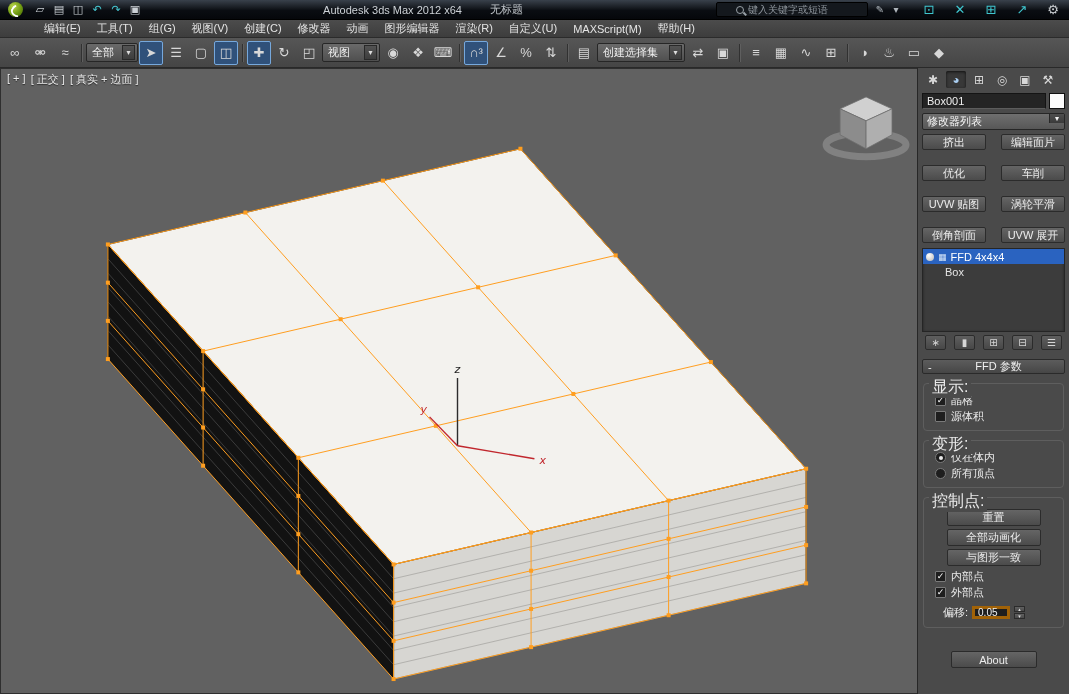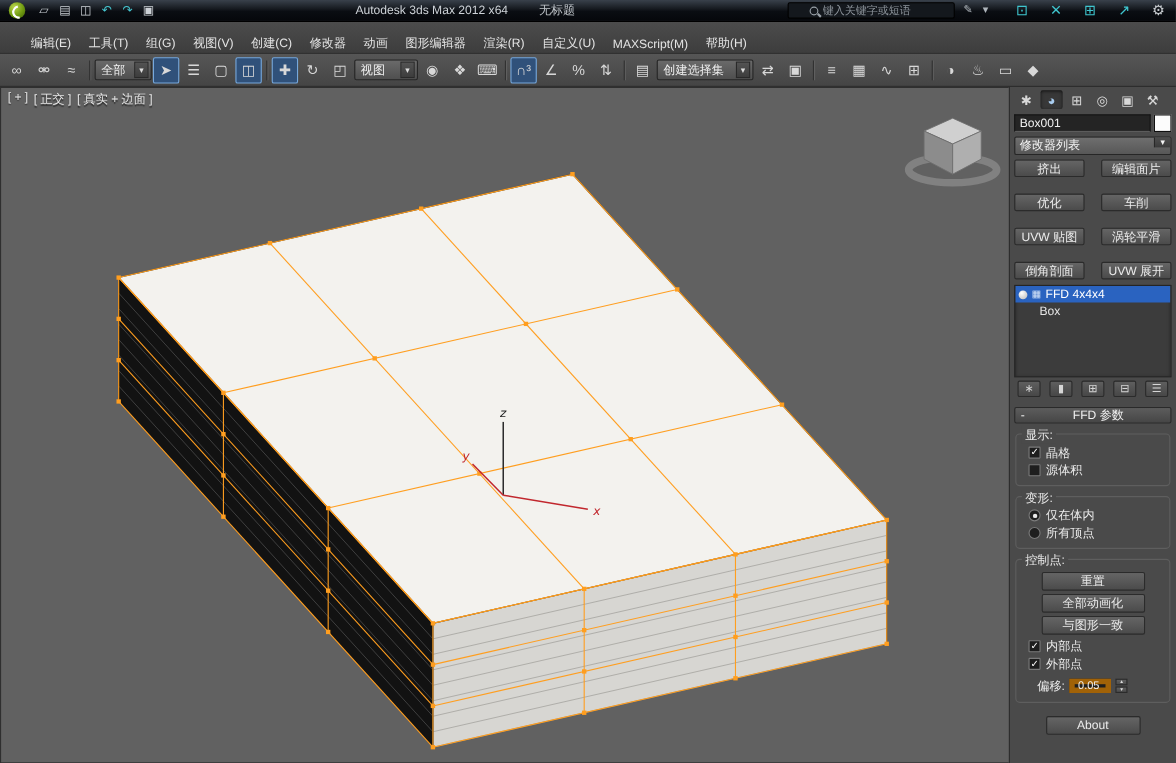--- a/index.html
+++ b/index.html
@@ -22,21 +22,21 @@
   .search{display:flex;align-items:center;background:#14181d;border:1px solid #000;height:15px;width:152px;border-radius:2px;padding:0 19px;gap:4px;margin-left:14px}
   .mag{width:8px;height:8px;border:1.5px solid #9aa2a8;border-radius:50%;position:relative;flex:none}
   .mag::after{content:"";position:absolute;left:6px;top:6px;width:4px;height:1.5px;background:#9aa2a8;transform:rotate(45deg)}
   .sfield{flex:1;font-size:10px;color:#8e959c;white-space:nowrap;overflow:hidden}
   .sicons{display:flex;align-items:center;gap:2px;margin-left:3px}
   .si{width:14px;height:15px;display:flex;align-items:center;justify-content:center;font-size:10px;color:#aeb5bb}
   .rigroup{display:flex;align-items:center;gap:11px;margin-left:14px}
   .ri{width:20px;height:17px;display:flex;align-items:center;justify-content:center;font-size:13px;color:#3fc6cf}
 
   
-  .menubar{height:29px;flex:none;display:flex;align-items:flex-end;padding-left:20px;
+  .menubar{height:18px;flex:none;display:flex;align-items:center;padding-left:36px;
     background:linear-gradient(#4c4c4c,#3d3d3d);border-bottom:1px solid #2b2b2b}
   .mi{padding:1px 8px;font-size:11px;color:#e4e4e4;white-space:nowrap}
 
   
   .toolbar{height:30px;flex:none;display:flex;align-items:center;gap:1px;padding:0 3px;
     background:linear-gradient(#565656,#454545);border-bottom:1px solid #292929}
   .tbi{width:24px;height:24px;flex:none;display:flex;align-items:center;justify-content:center;font-size:13px;color:#d8d8d8;border-radius:2px;border:1px solid transparent}
   .tbi .glyph:empty,.tbi .ddtext:empty,.tbi .ddarrow:empty{display:none}
   .tbi.active{background:#30517a;border:1px solid #76a8dc}
   .tbi.sep{width:7px;border:none;position:relative}
@@ -77,29 +77,29 @@
   .stack-row.plain{padding-left:22px}
   .stools{display:flex;justify-content:space-between;padding:3px 3px 0}
   .stool{width:21px;height:15px;display:flex;align-items:center;justify-content:center;font-size:10px;color:#d6d6d6;
     background:linear-gradient(#5f5f5f,#474747);border:1px solid #2b2b2b;border-radius:2px}
   .rollout{margin-top:9px;display:flex;flex-direction:column}
   .rhead{height:15px;background:linear-gradient(#5c5c5c,#464646);border:1px solid #2a2a2a;border-radius:2px;
     display:flex;align-items:center;font-size:11px;color:#f0f0f0;padding:0 5px}
   .rminus{width:10px}
   .rtitle{flex:1;text-align:center}
   .grp{border:1px solid #5e5e5e;border-radius:4px;margin:9px 1px 0;padding:8px 5px 5px;position:relative}
-  .grp-title{position:absolute;top:-7px;left:5px;background:#4a4a4a;padding:0 3px;font-size:11px;color:#e9e9e9}
+  .grp-title{position:absolute;top:-7px;left:5px;background:#4a4a4a;padding:0 3px;font-size:16px;color:#e9e9e9}
   .chk{display:flex;align-items:center;gap:5px;font-size:11px;color:#ebebeb;height:15px;margin:1px 0 1px 6px}
   .box{width:11px;height:11px;background:#1e1e1e;border:1px solid #7a7a7a;border-radius:1px;display:flex;align-items:center;justify-content:center;font-size:9px;line-height:9px;color:#fff;flex:none}
   .rad{width:11px;height:11px;border-radius:50%;background:#1e1e1e;border:1px solid #7a7a7a;position:relative;flex:none}
   .rad.on::after{content:"";position:absolute;inset:2.5px;border-radius:50%;background:#e9e9e9}
   .cbtn{height:17px;width:94px;margin:3px auto;display:flex;align-items:center;justify-content:center;font-size:11px;color:#ececec;
     background:linear-gradient(#656565,#4b4b4b);border:1px solid #2b2b2b;border-radius:2px;white-space:nowrap}
   .offrow{display:flex;align-items:center;gap:4px;margin:5px 0 2px 14px;font-size:11px;color:#ebebeb}
-  .spinval{width:38px;height:13px;background:#1e1e1e;border:5px solid #a16207;font-size:10px;color:#f0f0f0;display:flex;align-items:center;padding:0 3px}
+  .spinval{width:38px;height:13px;background:#1e1e1e;border:3px solid #a16207;font-size:10px;color:#f0f0f0;display:flex;align-items:center;padding:0 3px}
   .spincol{display:flex;flex-direction:column;gap:1px}
   .sbtn{width:11px;height:6px;font-size:5px;line-height:5px;display:flex;align-items:center;justify-content:center;
     background:linear-gradient(#616161,#4a4a4a);border:1px solid #2b2b2b;color:#ddd}
   .aboutwrap{margin-top:auto;padding-bottom:14px;display:flex;justify-content:center}
   .about{width:86px;margin:12px}
 </style>
 </head>
 <body>
 
 <div class="window">

